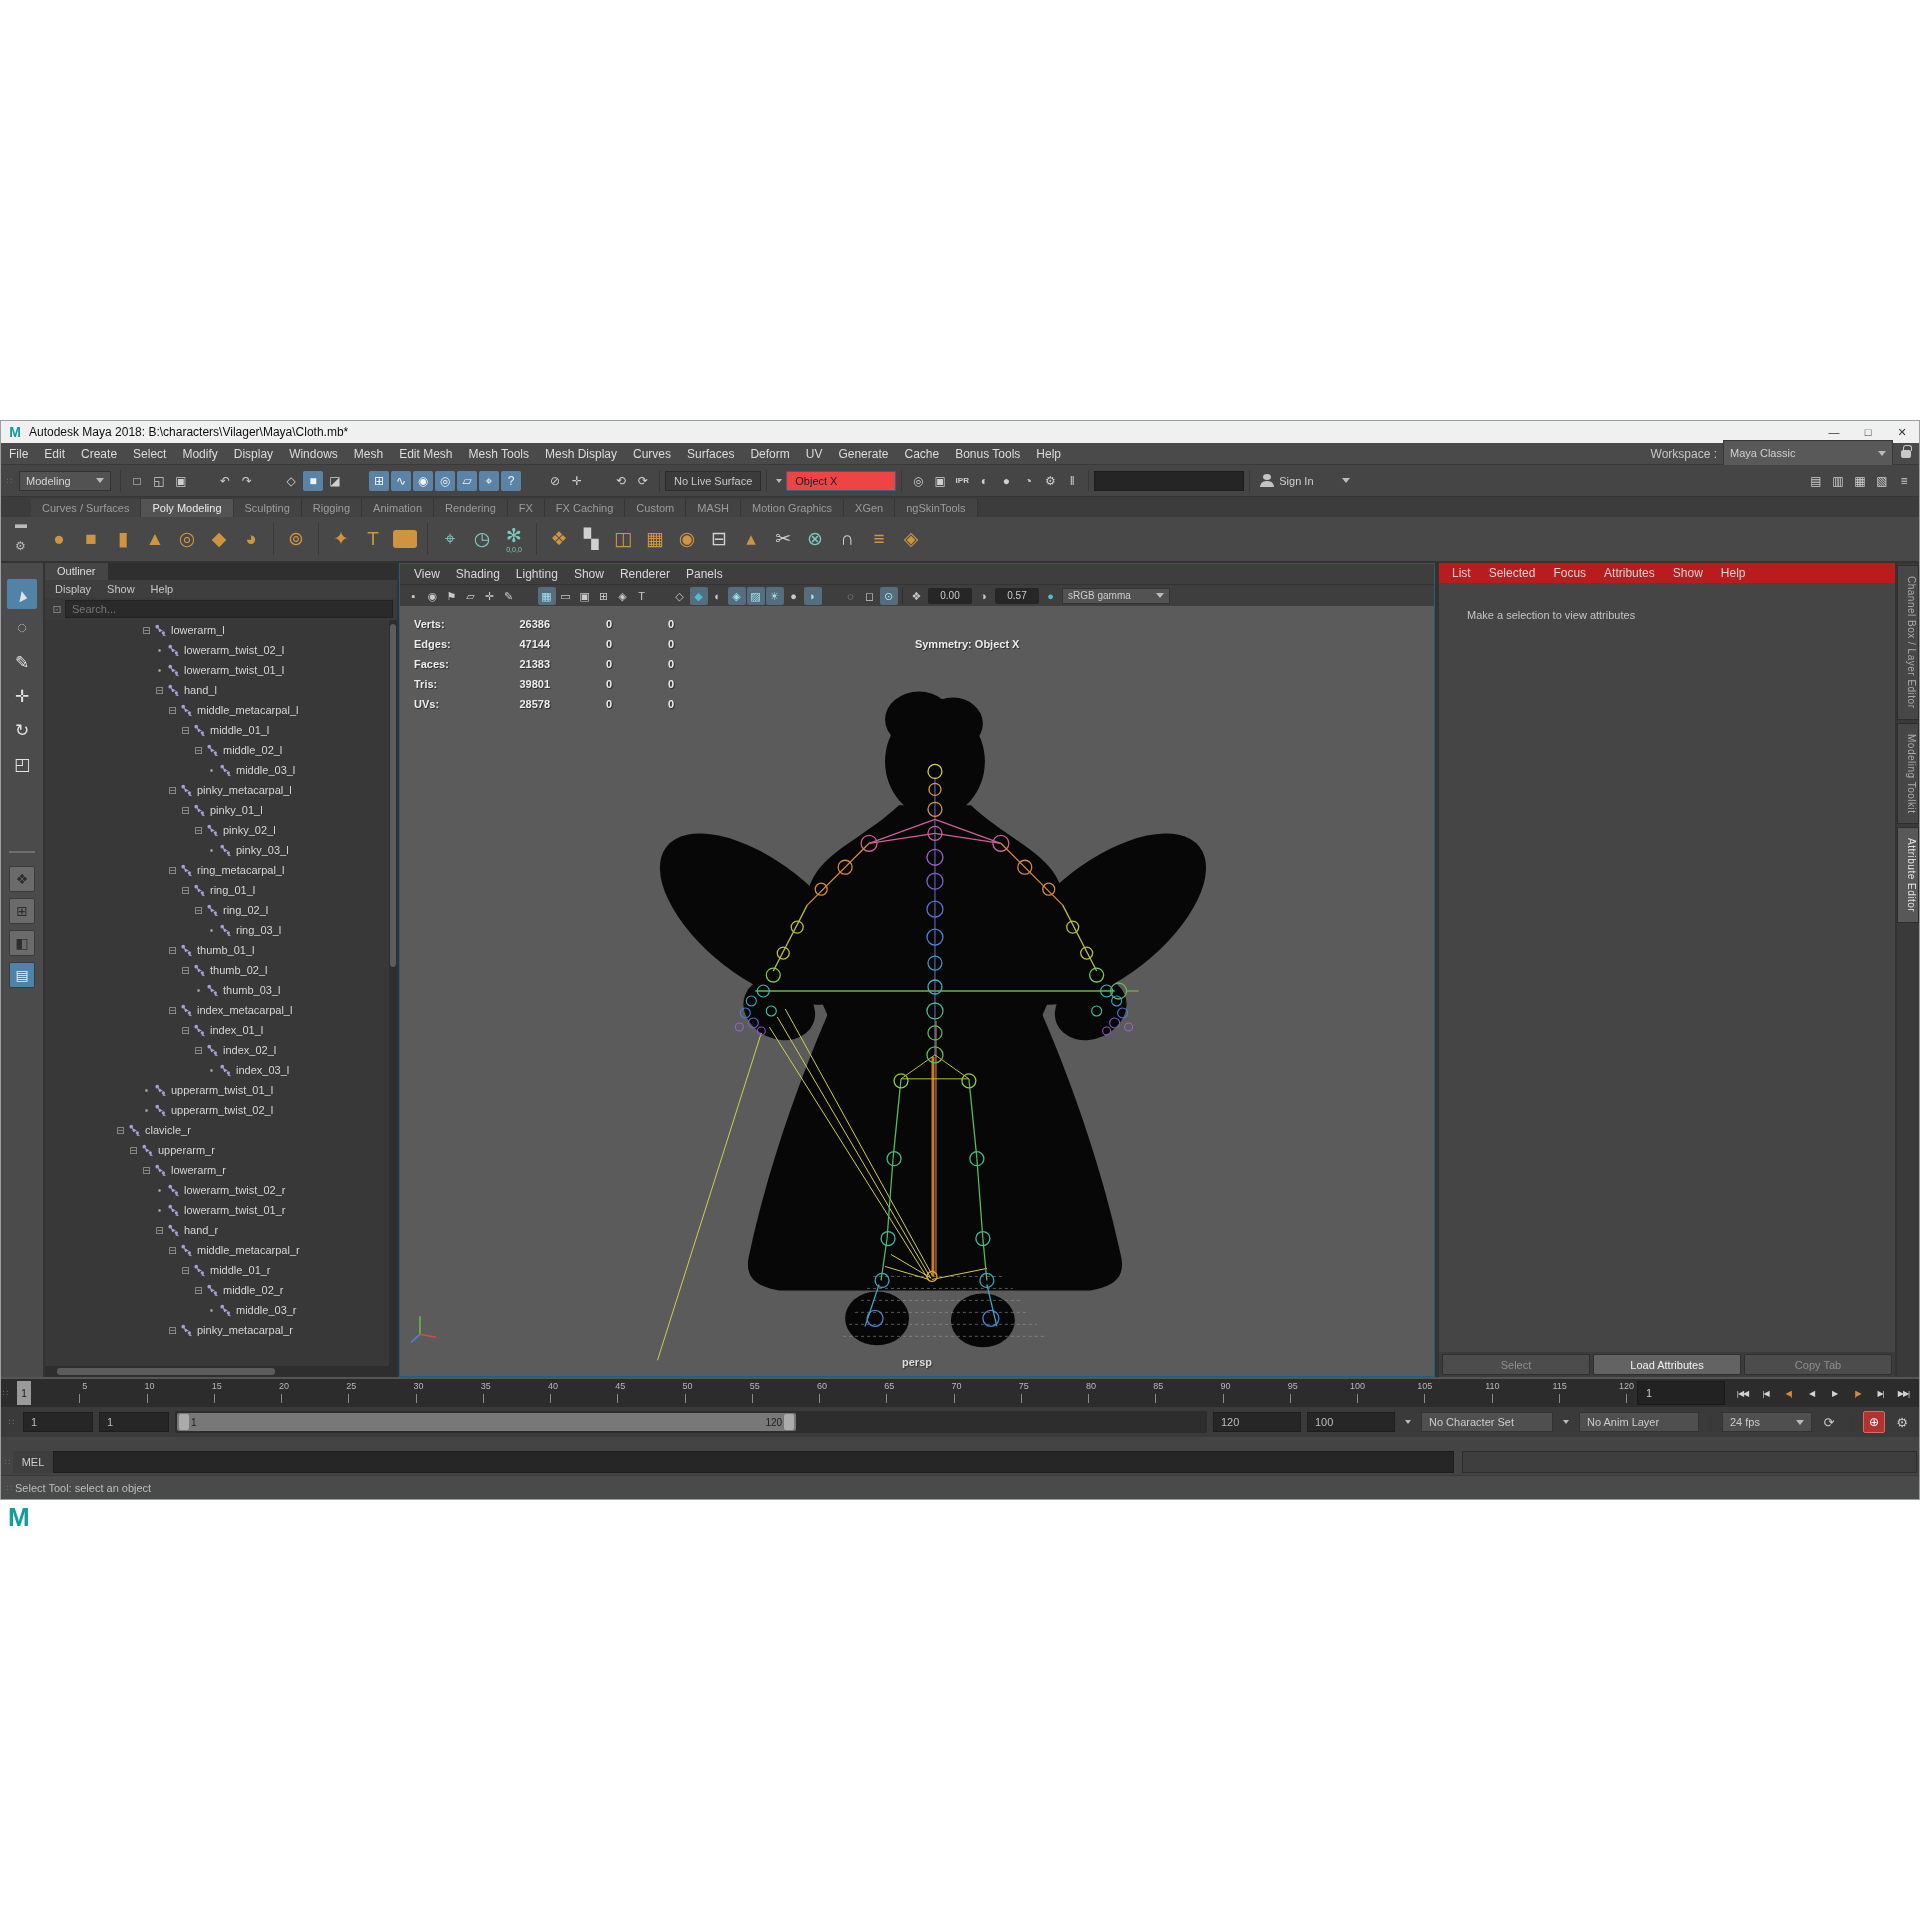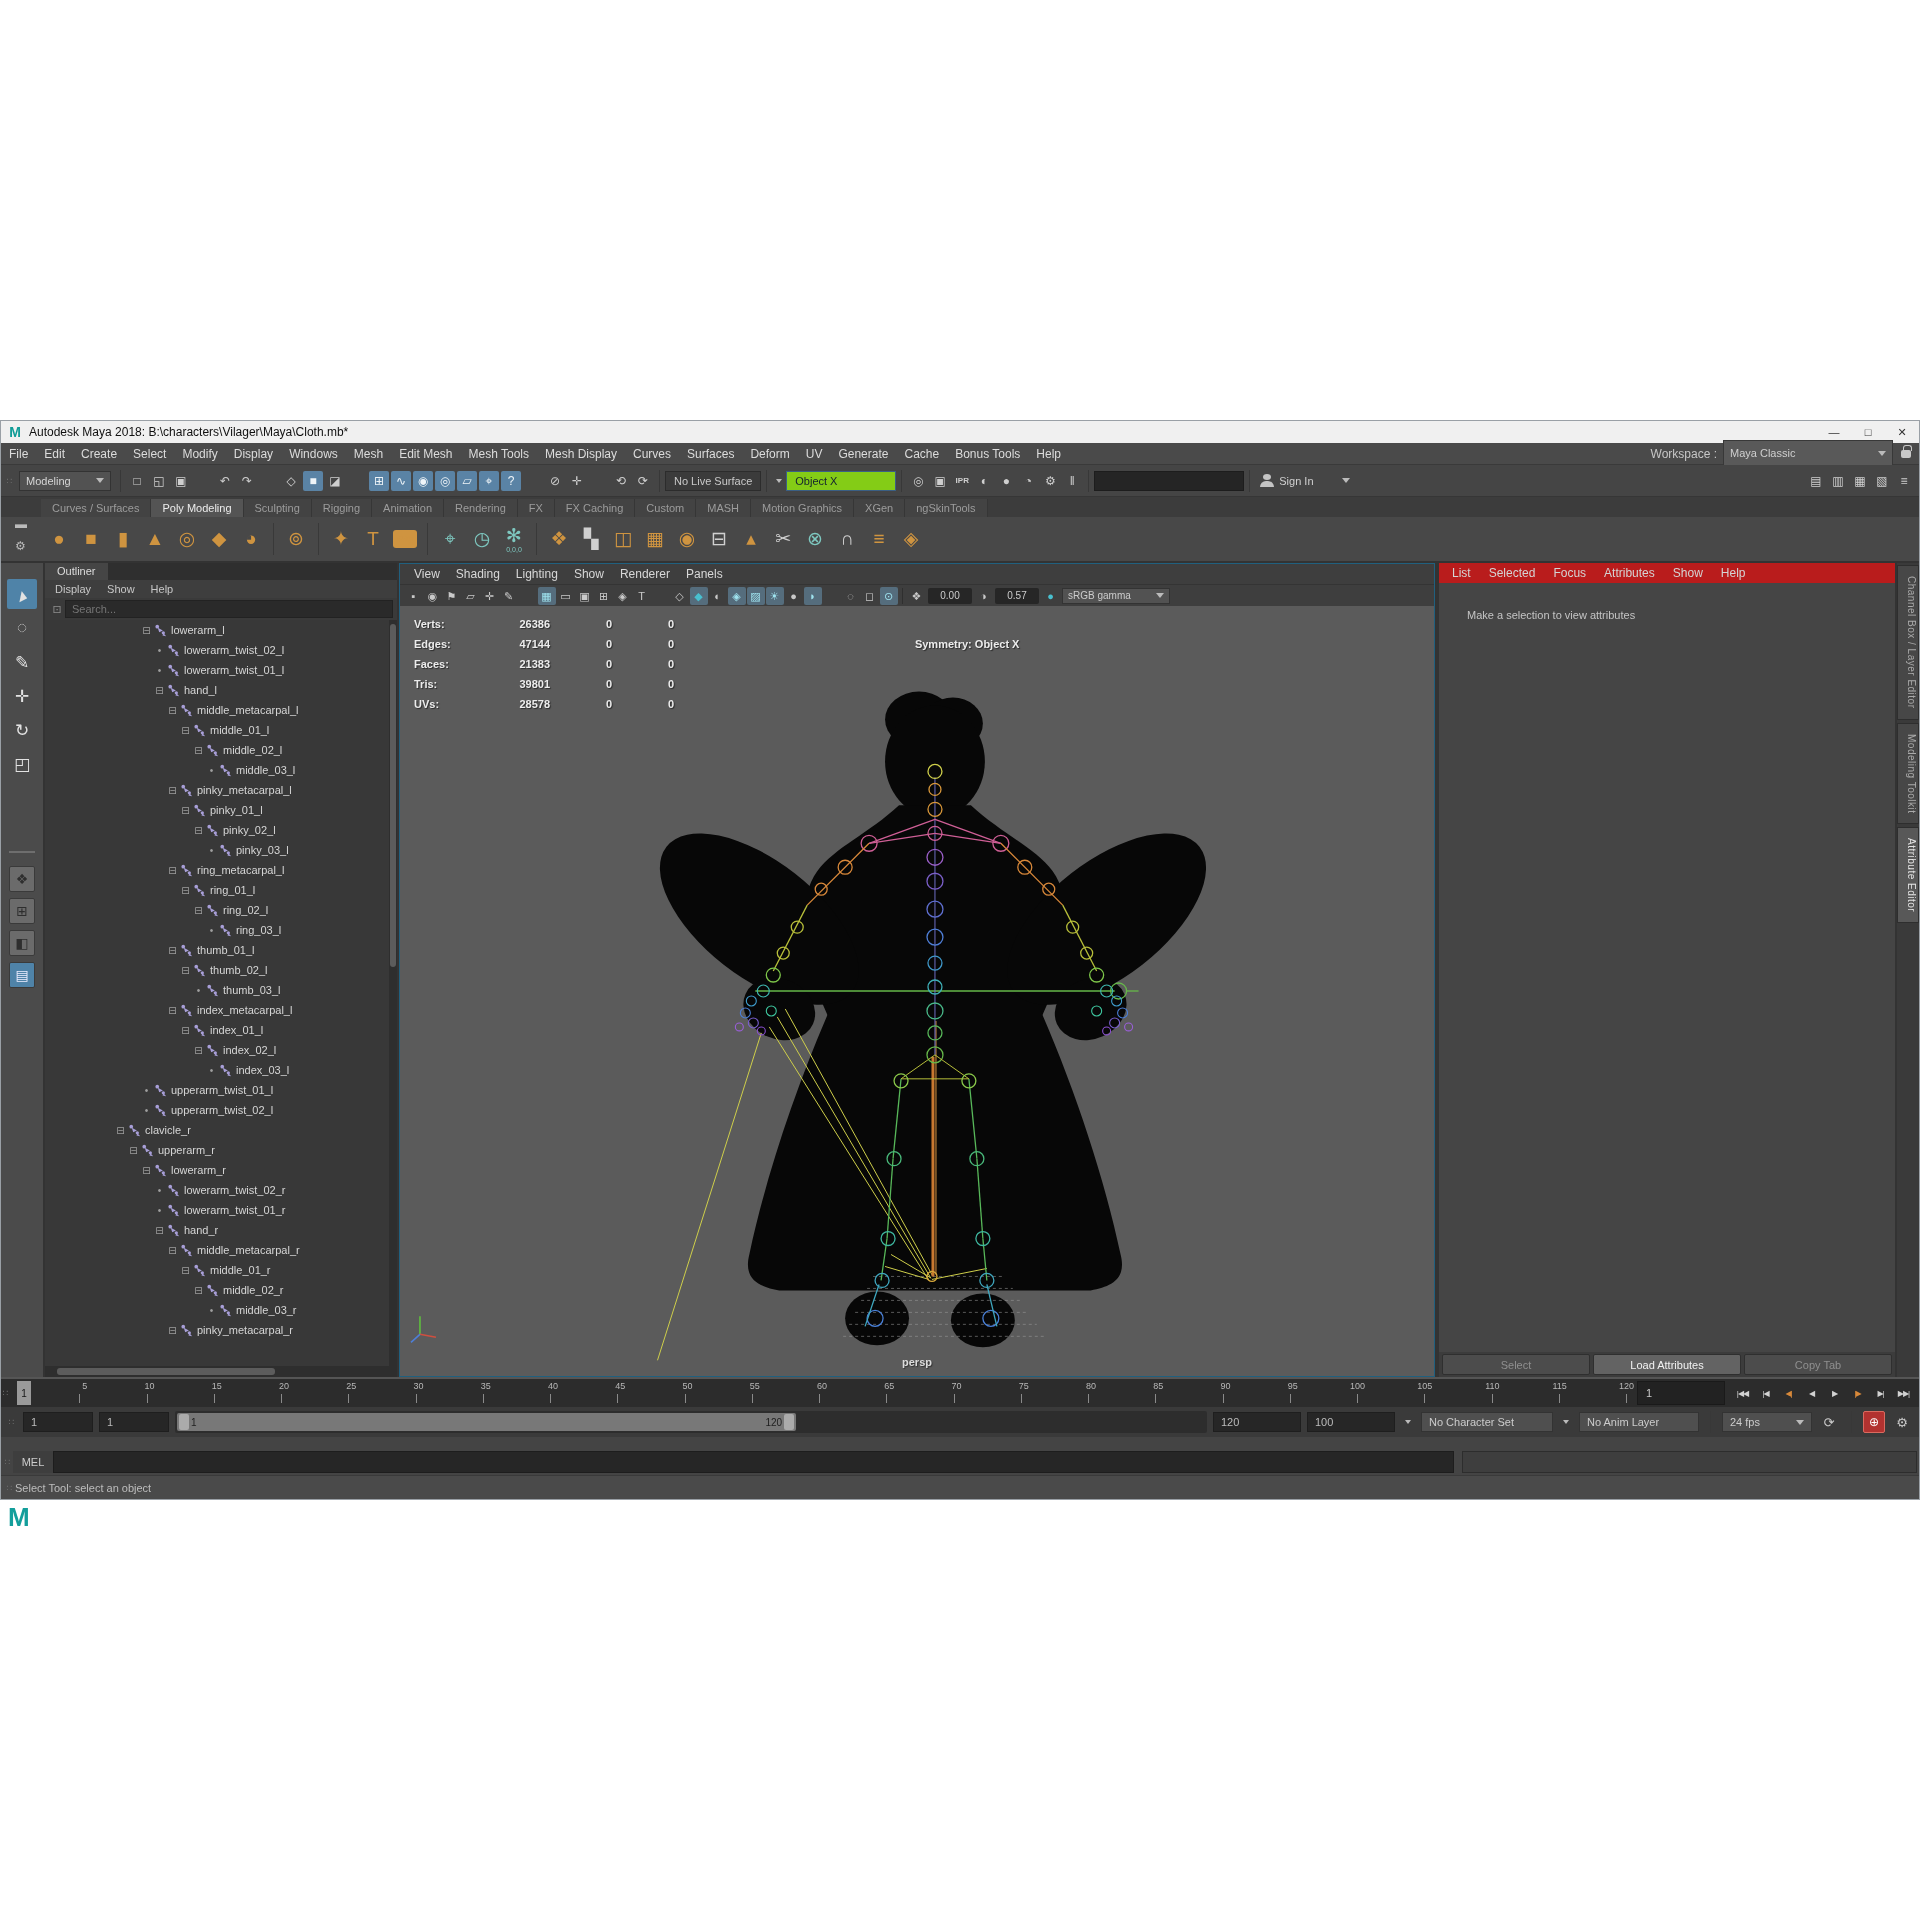--- a/index.html
+++ b/index.html
@@ -30,29 +30,29 @@
   .grip { color:#6a6a6a; font-size:9px; letter-spacing:1px; width:10px; text-align:center; }
   .modeselect { width:92px; height:20px; background:#525252; border:1px solid #333; font-size:11px; color:#d6d6d6;
     display:flex; align-items:center; padding:0 6px; margin:0 4px; }
   .sgroup { display:flex; align-items:center; }
   .sicon { width:20px; height:20px; line-height:20px; text-align:center; font-size:12px; color:#cfcfcf; margin:0 1px; border-radius:2px; }
   .sicon.active { background:#5a83a5; color:#eef4f8; }
   .sicon.txt { font-size:8px; font-weight:bold; }
   .ssep { width:1px; height:22px; background:#383838; margin:0 5px; }
   .fieldbox { height:20px; background:#3b3b3b; border:1px solid #2c2c2c; font-size:11px; color:#c9c9c9;
     display:flex; align-items:center; padding:0 8px; }
-  .fieldbox.blue { background:#84cc16; color:#132230; border-color:#3a5f85; }
+  .fieldbox.blue { background:#ef4444; color:#132230; border-color:#3a5f85; }
   .statusinput { width:150px; height:20px; background:#252525; border:1px solid #1d1d1d; }
   .signin { display:flex; align-items:center; font-size:11px; color:#d0d0d0; padding:0 8px; }
   .person { width:8px; height:6px; border-radius:50%; background:#c4c4c4; position:relative; margin-right:8px; top:-4px;}
   .person::after { content:""; position:absolute; top:7px; left:-3px; width:14px; height:6px; border-radius:7px 7px 0 0; background:#c4c4c4; }
   .spacer { flex:1; }
 
   
-  .shelftabs { height:20px; background:#3c3c3c; display:flex; align-items:flex-end; padding-left:40px; }
+  .shelftabs { height:20px; background:#3c3c3c; display:flex; align-items:flex-end; padding-left:30px; }
   .shelftab { font-size:11px; color:#9c9c9c; padding:3px 11px; white-space:nowrap; background:#434343; border-right:1px solid #363636; }
   .shelftab.active { background:#545454; color:#ececec; }
   .shelf { height:46px; background:#484848; display:flex; align-items:center; padding-left:42px; border-bottom:2px solid #333; }
   .shelficon { width:30px; height:34px; display:flex; flex-direction:column; align-items:center; justify-content:center;
     font-size:19px; line-height:20px; margin:0 1px; }
   .shelficon .sub { font-size:7px; color:#7ec8c0; line-height:7px; }
   .shelficon.sep { width:1px; height:32px; background:#393939; margin:0 6px; }
   .shelficon.badge { font-size:10px; font-weight:bold; }
   .shelficon.badge .g { background:#cf9440; color:#2b2b2b; border-radius:3px; padding:4px 3px; font-size:10px; line-height:10px; }
   .shelfgear { color:#bbb; font-size:12px; position:absolute; left:14px; top:118px; }

